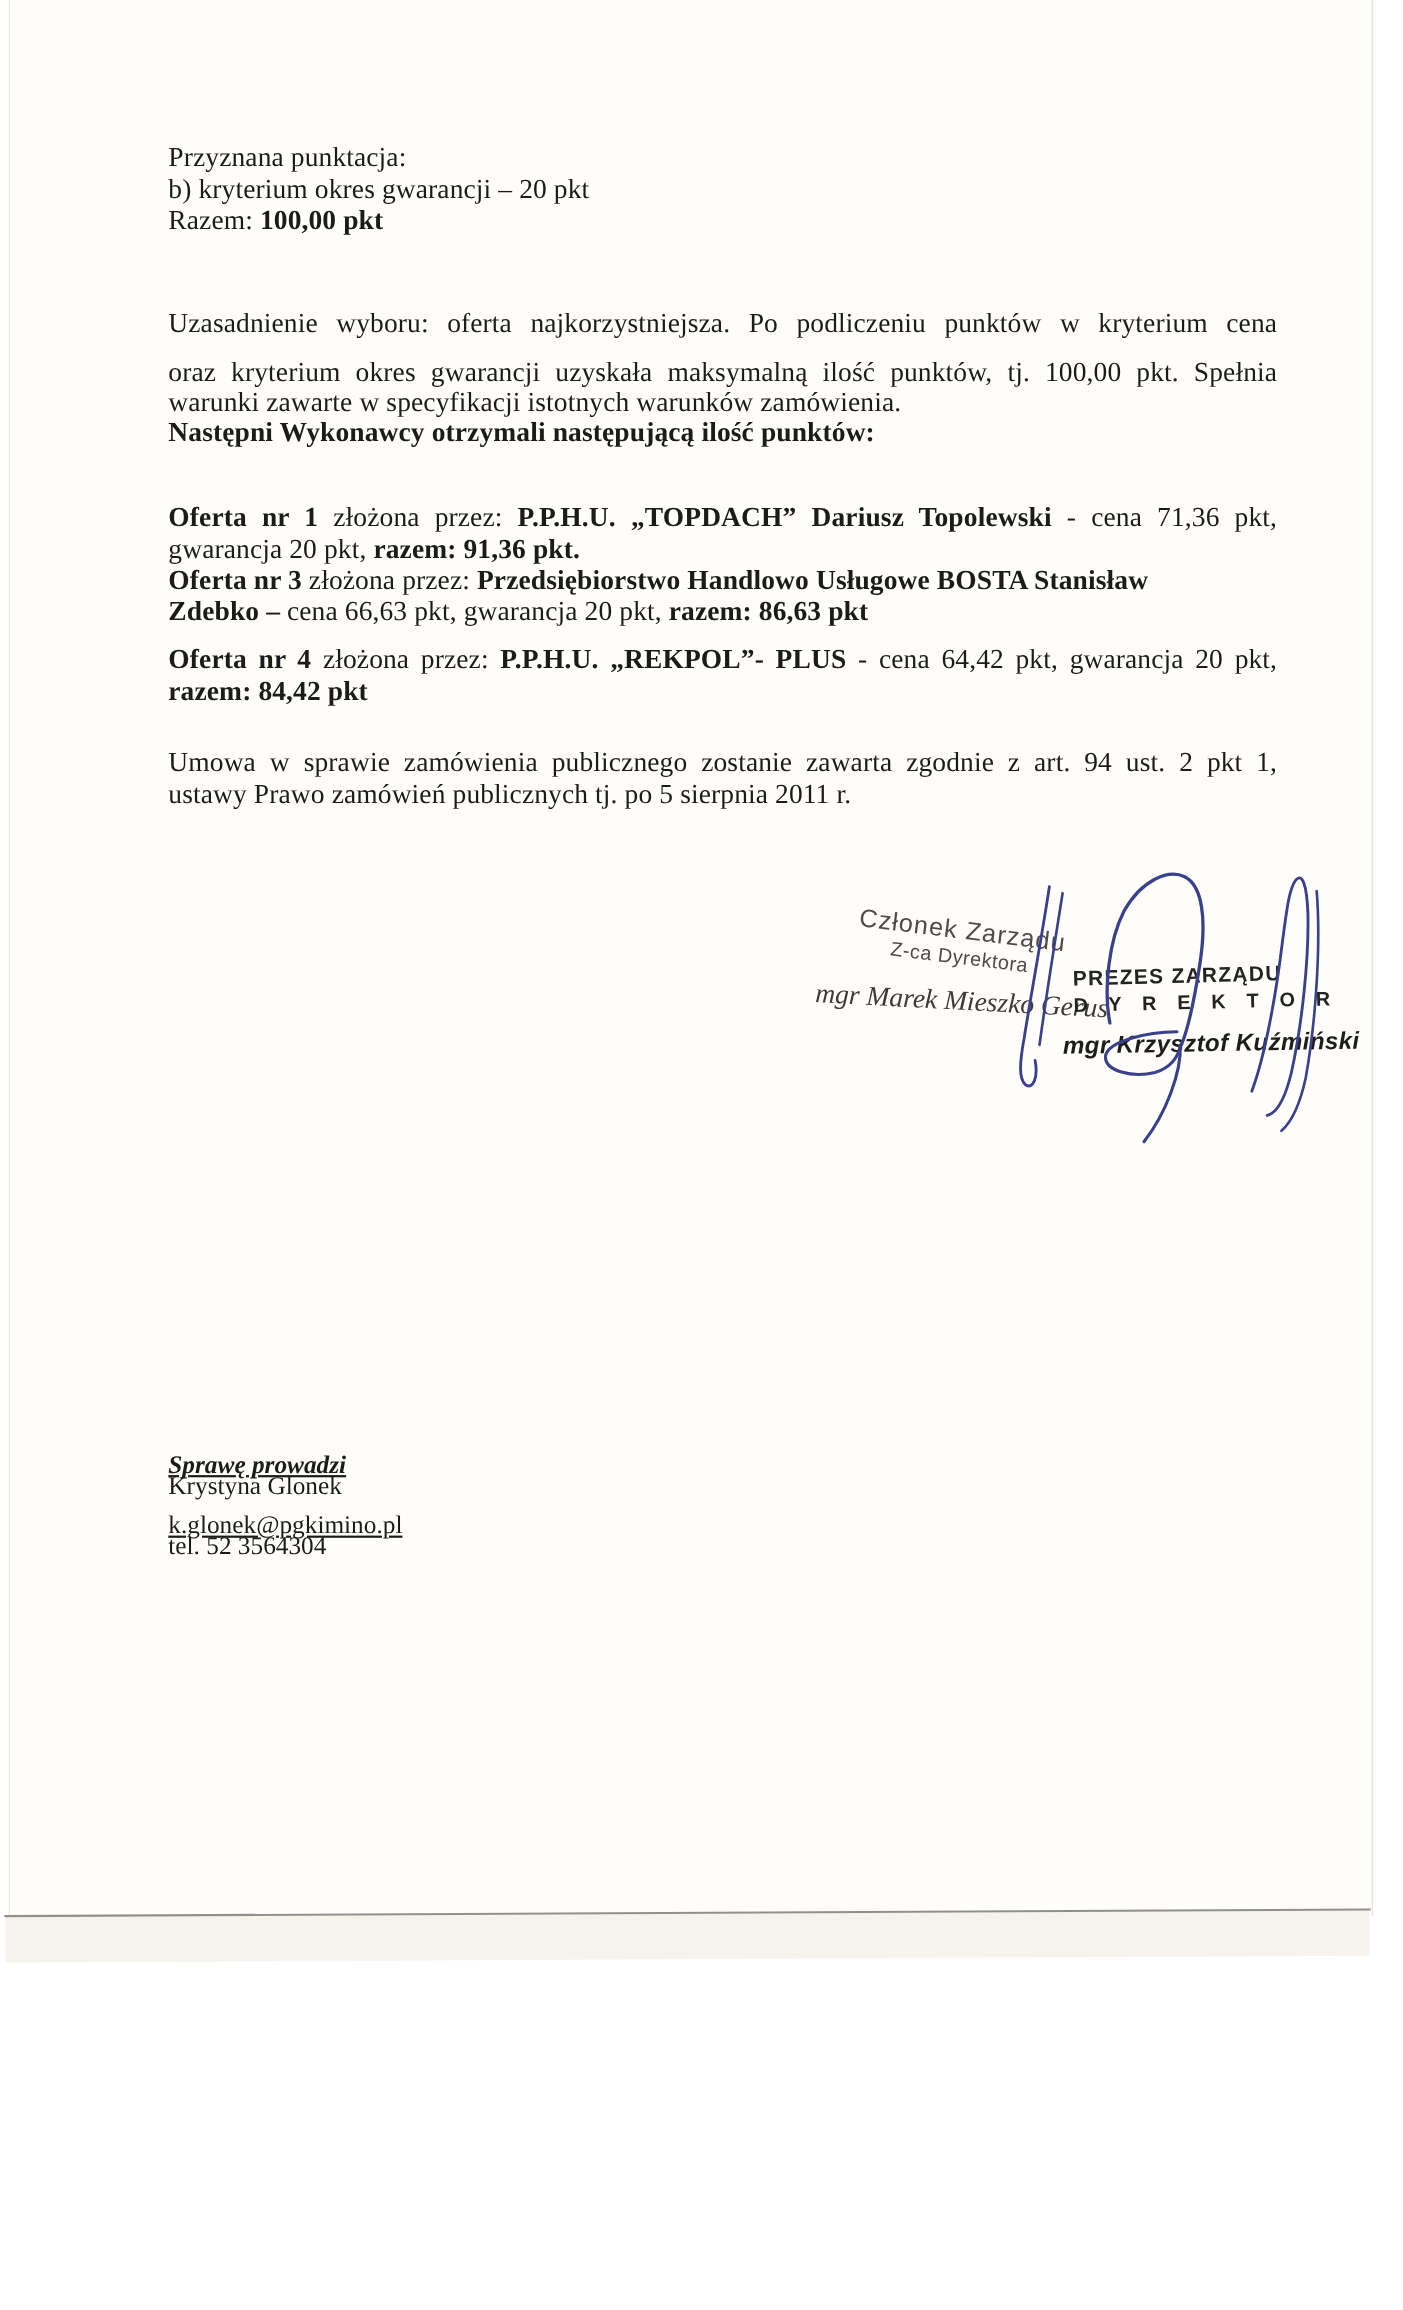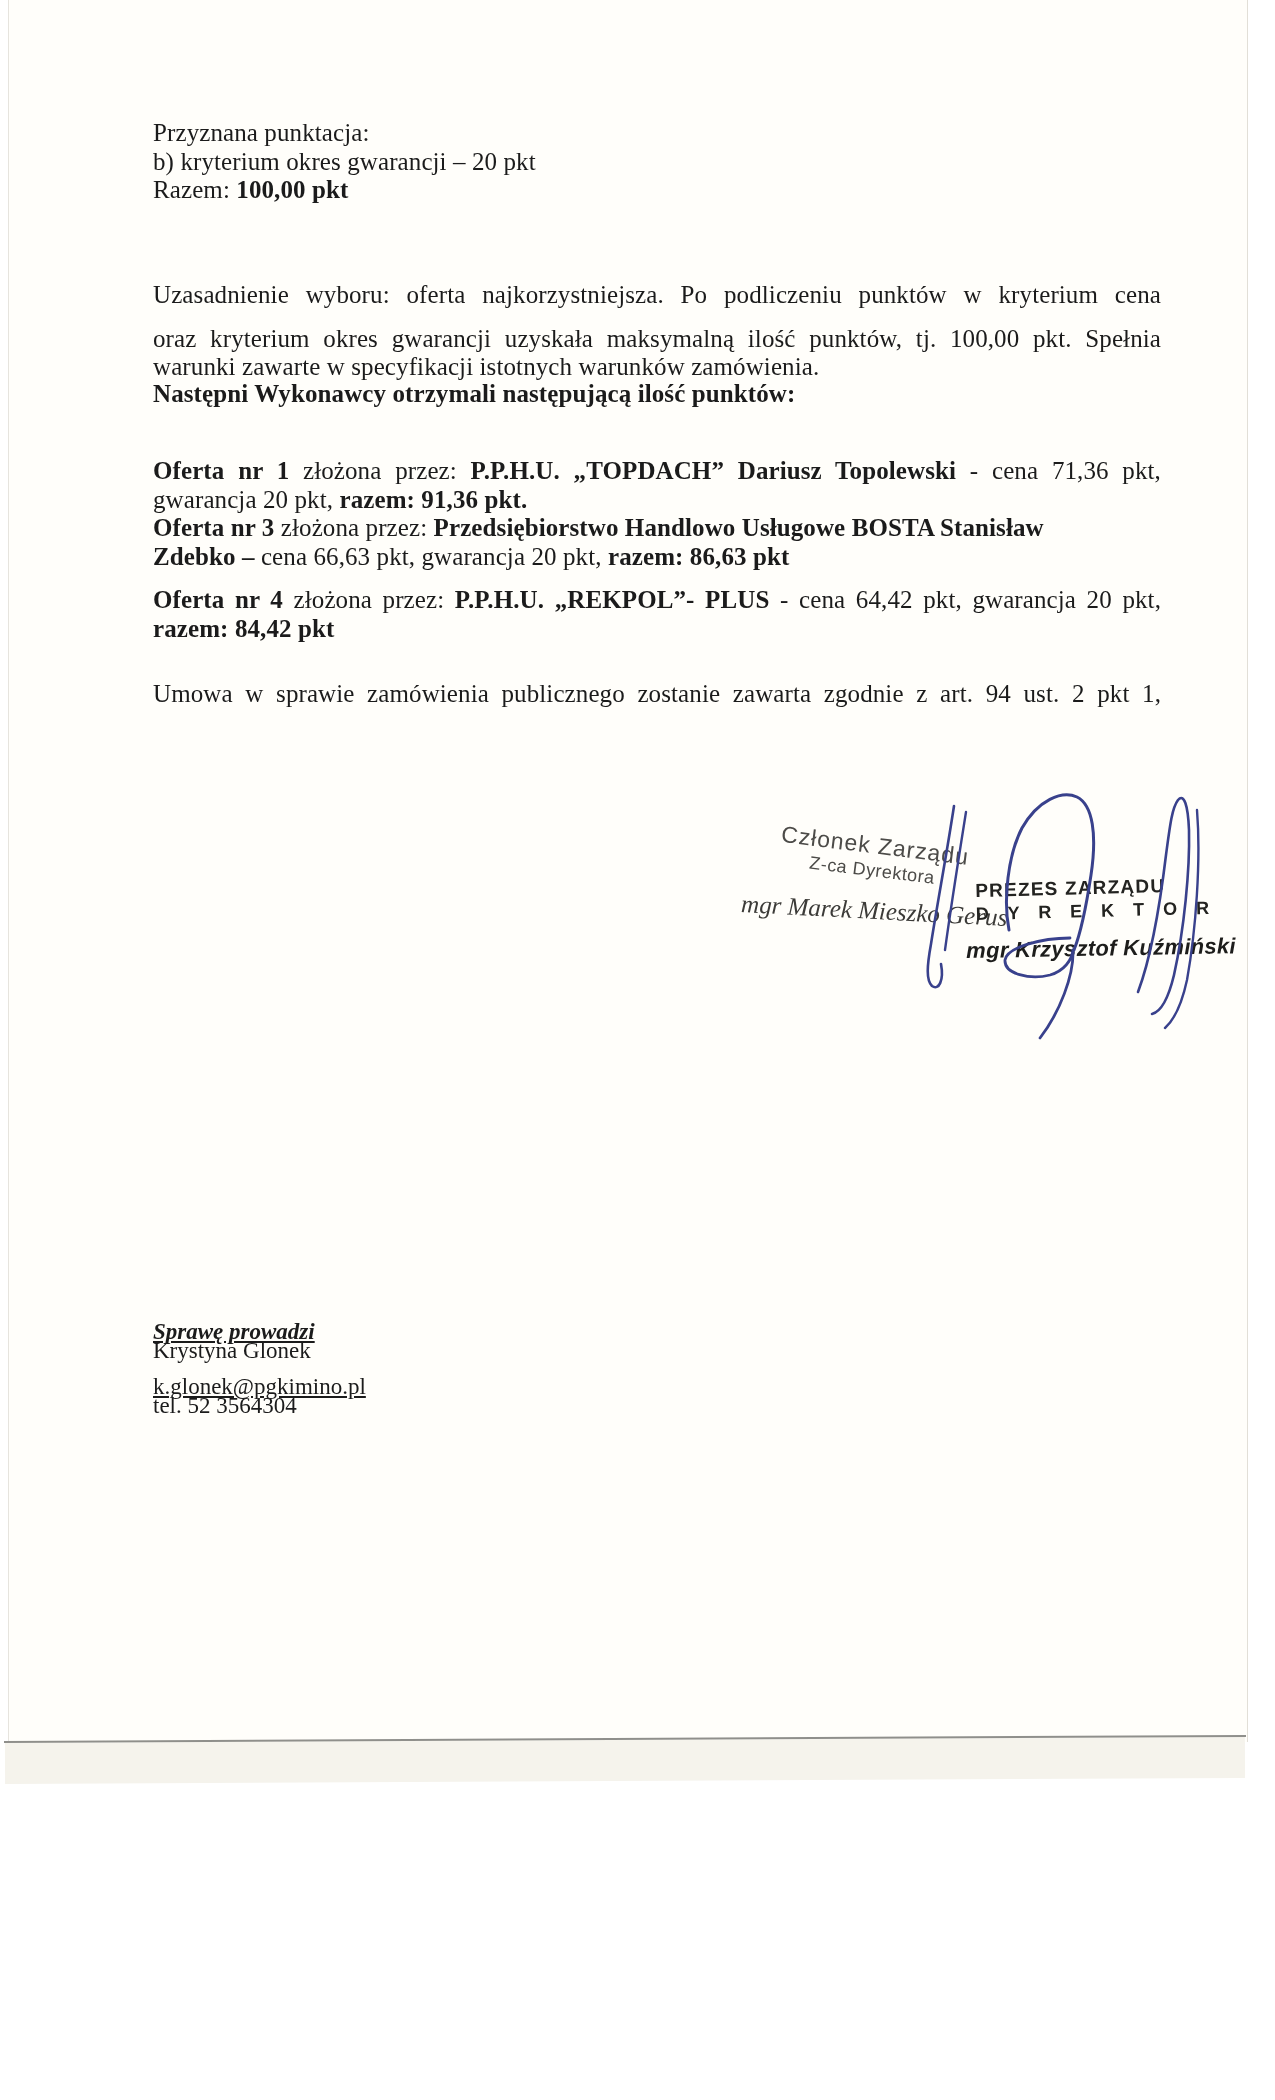--- a/index.html
+++ b/index.html
@@ -115,21 +115,21 @@
 </style>
 </head>
 <body>
 
 <div class="canvas">
 
   <div class="sheet"></div>
   <div class="scan-bottom-band"></div>
   <div class="scan-bottom-line"></div>
 
-  <div class="tblock" style="top:119px;">
+  <div class="tblock" style="top:130px;">
     <div class="ln">Przyznana punktacja:</div>
     <div class="ln">b) kryterium okres gwarancji – 20 pkt</div>
     <div class="ln"><span>Razem: </span><b>100,00 pkt</b></div>
   </div>
 
   <div class="tblock" style="top:266px;">
     <div class="ln jl">Uzasadnienie wyboru: oferta najkorzystniejsza. Po podliczeniu punktów w kryterium cena</div>
     <div class="ln jl">oraz kryterium okres gwarancji uzyskała maksymalną ilość punktów, tj. 100,00 pkt. Spełnia</div>
     <div class="ln">warunki zawarte w specyfikacji istotnych warunków zamówienia.</div>
   </div>
@@ -142,20 +142,21 @@
     <div class="ln jl"><b>Oferta nr 1</b><span> złożona przez: </span><b>P.P.H.U. „TOPDACH” Dariusz Topolewski</b><span> - cena 71,36 pkt,</span></div>
     <div class="ln"><span>gwarancja 20 pkt, </span><b>razem: 91,36 pkt.</b></div>
     <div class="ln"><b>Oferta nr 3</b><span> złożona przez: </span><b>Przedsiębiorstwo Handlowo Usługowe BOSTA Stanisław</b></div>
     <div class="ln"><b>Zdebko –</b><span> cena 66,63 pkt, gwarancja 20 pkt, </span><b>razem: 86,63 pkt</b></div>
     <div class="ln jl"><b>Oferta nr 4</b><span> złożona przez: </span><b>P.P.H.U. „REKPOL”- PLUS</b><span> - cena 64,42 pkt, gwarancja 20 pkt,</span></div>
     <div class="ln"><b>razem: 84,42 pkt</b></div>
   </div>
 
   <div class="tblock" style="top:665px;">
     <div class="ln jl">Umowa w sprawie zamówienia publicznego zostanie zawarta zgodnie z art. 94 ust. 2 pkt 1,</div>
+    <div class="ln">ustawy Prawo zamówień publicznych tj. po 5 sierpnia 2011 r.</div>
   </div>
 
   <div class="stamp-member">
     <div class="t1">Członek Zarządu</div>
     <div class="t2">Z-ca Dyrektora</div>
   </div>
   <div class="stamp-member-name">mgr Marek Mieszko Gerus</div>
 
   <div class="stamp-president">
     <div class="t1">PREZES ZARZĄDU</div>

